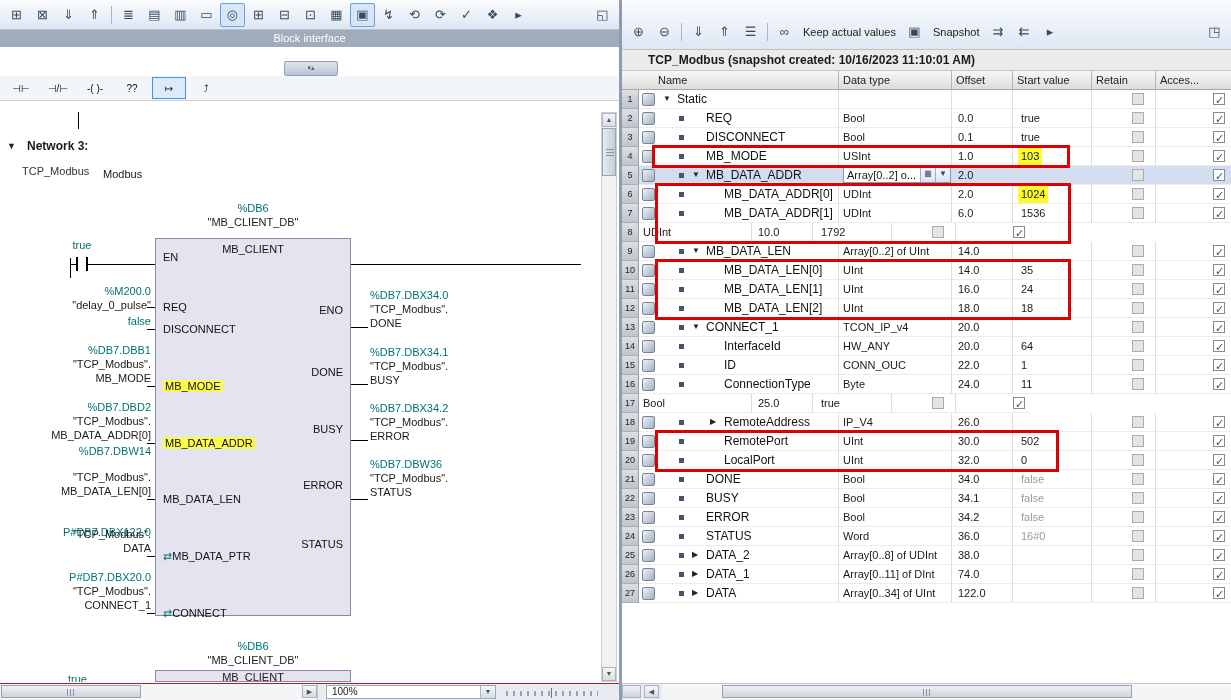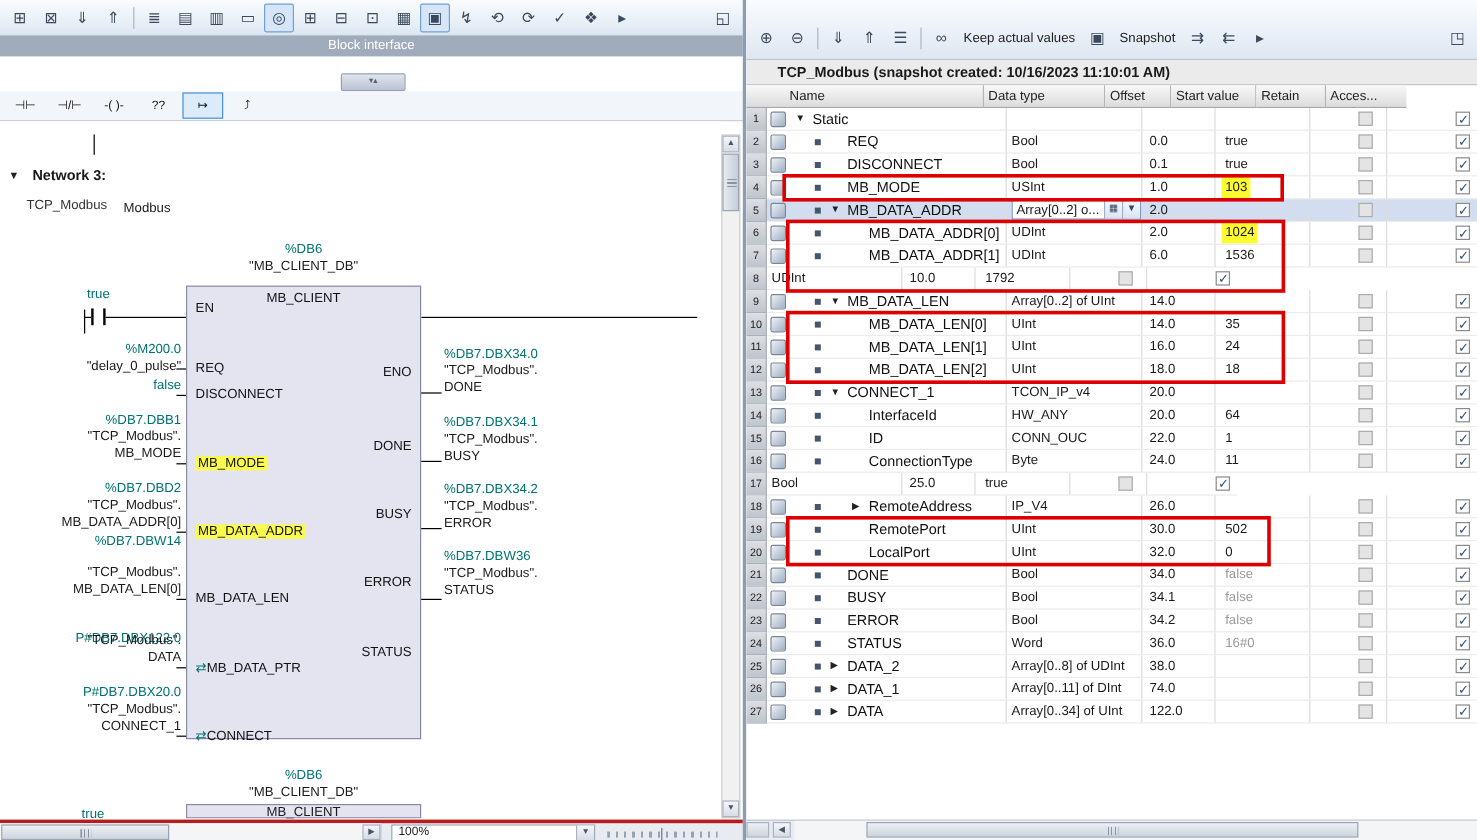--- a/index.html
+++ b/index.html
@@ -33,36 +33,36 @@
   .pin.l{left:7px;}
   .pin.r{right:7px;margin-top:45px;}
   .pin .hlbg{background:#fbfb4f;padding:0 2px;}
   .block2{position:absolute;left:155px;top:569px;width:196px;height:12px;background:#e4e4f0;border:1px solid #8a8aa6;box-sizing:border-box;}
   .ctc-label{position:absolute;left:62px;top:138px;width:40px;text-align:center;font-size:11px;}
   
   .vscroll{position:absolute;left:601px;top:112px;width:16px;height:570px;background:#f1f1f1;border:1px solid #cfcfcf;box-sizing:border-box;}
   .sbtn{position:absolute;left:0;width:14px;height:14px;background:linear-gradient(#f4f6f9,#d7dde6);border:1px solid #aab2be;box-sizing:border-box;font-size:7px;color:#4a5564;text-align:center;line-height:12px;}
   .vthumb{position:absolute;left:0;top:15px;width:14px;height:48px;background:linear-gradient(90deg,#e7ebf1,#c6cdd8);border:1px solid #98a2b0;box-sizing:border-box;}
   .vthumb .grip{position:absolute;left:3px;top:20px;width:8px;height:7px;background:repeating-linear-gradient(0deg,#8a94a2 0 1px,transparent 1px 3px);}
-  .bbar{position:absolute;left:0;top:683px;width:619px;height:17px;background:#e8ecf2;border-top:3px solid #b91c1c;box-sizing:border-box;}
+  .bbar{position:absolute;left:0;top:683px;width:619px;height:17px;background:#e8ecf2;border-top:1px solid #b91c1c;box-sizing:border-box;}
   .htrack{position:absolute;left:0;top:0;width:318px;height:16px;background:#f4f5f7;border-right:1px solid #c0c8d2;box-sizing:border-box;}
   .hthumb{position:absolute;left:1px;top:1px;width:140px;height:13px;background:linear-gradient(#eef1f5,#cdd4dd);border:1px solid #98a2b0;box-sizing:border-box;}
   .hthumb .grip{position:absolute;left:65px;top:3px;width:9px;height:7px;background:repeating-linear-gradient(90deg,#8a94a2 0 1px,transparent 1px 3px);}
   .hbtn{position:absolute;top:1px;width:15px;height:13px;background:linear-gradient(#f4f6f9,#d7dde6);border:1px solid #aab2be;box-sizing:border-box;font-size:7px;color:#4a5564;text-align:center;line-height:11px;}
   .zoombox{position:absolute;left:326px;top:1px;width:170px;height:14px;background:#fff;border:1px solid #9aa8b8;box-sizing:border-box;font-size:10px;line-height:12px;padding-left:5px;}
   .zoombtn{position:absolute;right:0;top:0;width:14px;height:12px;background:linear-gradient(#f4f6f9,#d7dde6);border-left:1px solid #aab2be;font-size:7px;text-align:center;line-height:11px;color:#4a5564;}
   .ruler{position:absolute;left:506px;top:7px;width:92px;height:5px;background:repeating-linear-gradient(90deg,#98a2ae 0 2px,transparent 2px 7px);}
   .ruler .tick{position:absolute;left:45px;top:-3px;width:1px;height:10px;background:#6a7684;}
   
   .divider{position:absolute;left:619px;top:0;width:3px;height:700px;background:#8d9cae;}
   
   .rp{position:absolute;left:622px;top:0;width:609px;height:700px;background:#fff;}
   .rp-toolbar{position:absolute;left:0;top:0;width:609px;height:50px;background:linear-gradient(#fafcfe,#dde7f2);border-bottom:1px solid #b8c4d0;display:flex;align-items:center;padding:14px 4px 0 4px;gap:1px;box-sizing:border-box;}
   .rp-title{position:absolute;left:0;top:50px;width:609px;height:21px;background:#ebebeb;border-bottom:1px solid #c8c8c8;font-size:12px;font-weight:bold;line-height:21px;padding-left:26px;box-sizing:border-box;}
-  .thead{position:absolute;left:0;top:71px;width:550px;height:19px;display:flex;}
+  .thead{position:absolute;left:0;top:71px;width:609px;height:19px;display:flex;}
   .th{height:19px;background:linear-gradient(#f8f8f8,#dcdcdc);border-right:1px solid #b4b4b4;border-bottom:1px solid #a8a8a8;box-sizing:border-box;font-size:11px;line-height:18px;padding-left:4px;color:#222;overflow:hidden;white-space:nowrap;}
   .rows{position:absolute;left:0;top:90px;width:609px;}
   .trow{display:flex;height:19px;background:#fff;}
   .trow.sel{background:#d2ddef;}
   .td{height:19px;border-right:1px solid #dcdcdc;border-bottom:1px solid #ececec;box-sizing:border-box;font-size:11px;line-height:18px;overflow:hidden;white-space:nowrap;}
   .c-num{width:17px;background:linear-gradient(#dcdfe3,#bfc5cd);border-right:1px solid #9aa0a8;border-bottom:1px solid #aab0b8;font-size:9px;text-align:center;color:#222;}
   .c-name{width:200px;display:flex;align-items:center;padding-left:2px;}
   .c-type{width:113px;padding-left:4px;}
   .c-off{width:61px;padding-left:6px;}
   .c-start{width:79px;padding-left:5px;}

